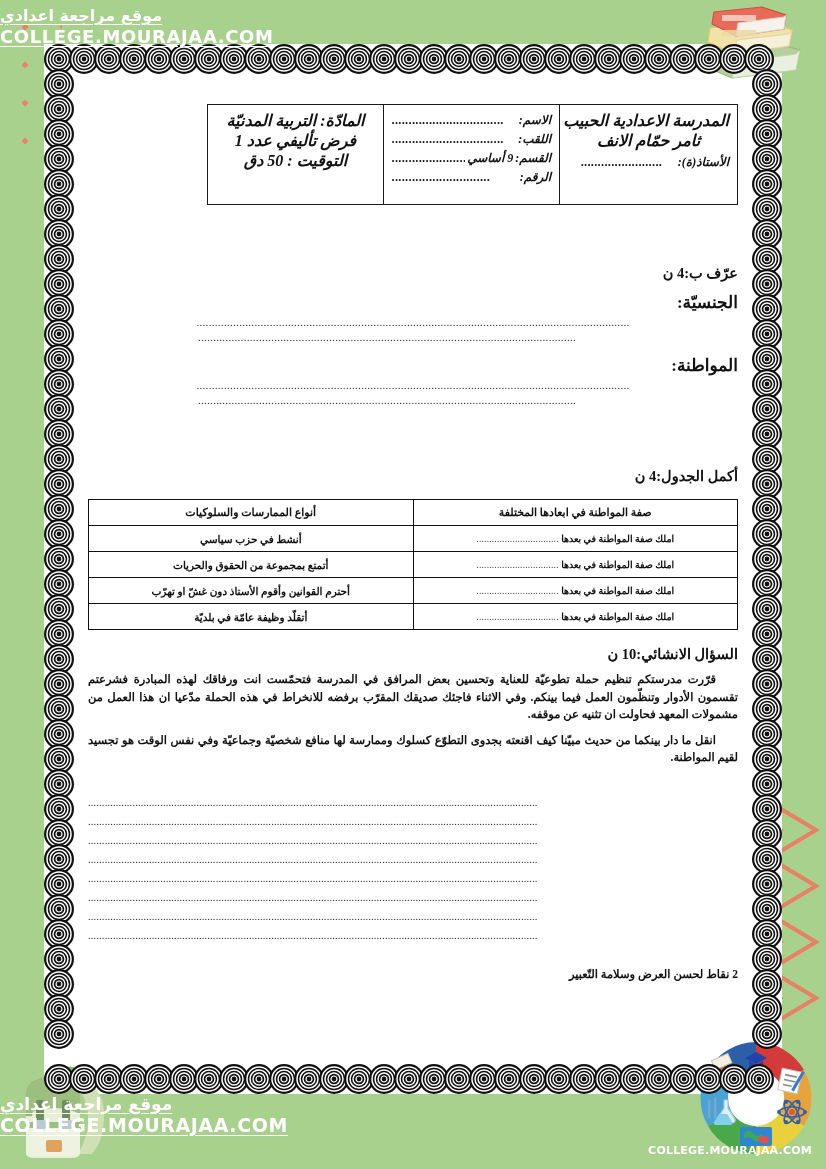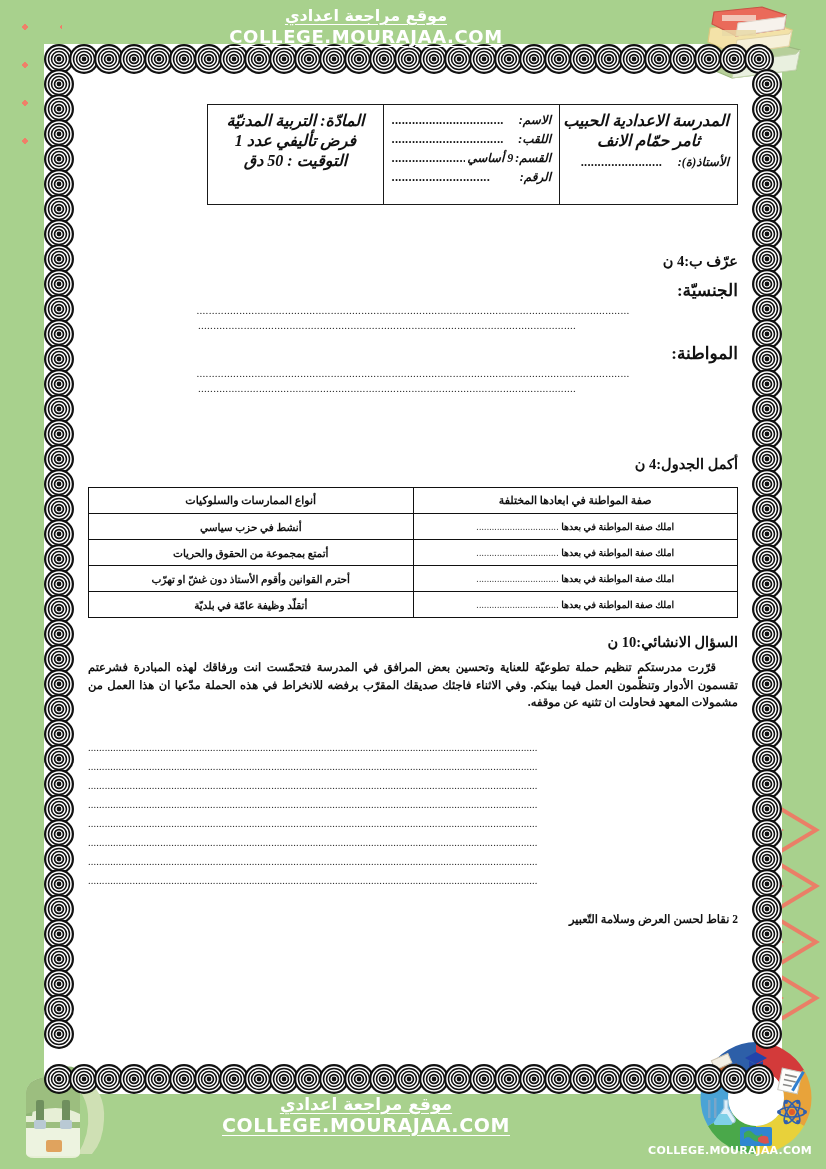--- a/index.html
+++ b/index.html
@@ -38,22 +38,22 @@
 
   
   #books { position:absolute; right:18px; top:4px; width:112px; height:92px; }
   
   #backpack { position:absolute; left:8px; top:1064px; width:120px; height:100px; }
   
   #wheel { position:absolute; right:10px; top:1038px; width:120px; height:120px; }
 
   
   .banner {
-    position:absolute; left:13px; width:706px;
-    text-align:center; color:#ffffff;
+    position:absolute; left:0; width:706px;
+    text-align:left; color:#ffffff;
     font-family:"DejaVu Sans","Liberation Sans",sans-serif;
   }
   #banner-top { top:6px; height:46px; z-index:30; }
   #banner-bottom { top:1094px; height:62px; z-index:30; }
   .banner .ar {
     font-size:16px; font-weight:bold; letter-spacing:0.4px;
     text-decoration:underline; text-underline-offset:3px;
     line-height:20px;
   }
   .banner .url {
@@ -118,21 +118,21 @@
     flex:1; overflow:hidden; white-space:nowrap;
     font-size:12px; letter-spacing:0.4px;
     color:#111; direction:ltr;
   }
 
   
   .q-title {
     font-weight:bold; font-size:14.5px;
     text-align:right; margin:0;
   }
-  #sec-define { margin-top:48px; }
+  #sec-define { margin-top:60px; }
   .sub-label {
     font-weight:bold; font-size:17px;
     text-align:right; margin:10px 0 2px 0;
   }
   .dotline {
     font-size:11px; color:#2a2a2a; letter-spacing:0.3px;
     white-space:nowrap; overflow:hidden;
     line-height:15px; direction:ltr; text-align:center;
   }
   .dotline.indent { padding-right:0; width:92%; margin-right:auto; margin-left:0;}
@@ -534,20 +534,21 @@
             <td class="trait"><span>املك صفة المواطنة في بعدها</span> <span class="ans-dots">................................</span></td>
             <td class="practice">أتقلّد وظيفة عامّة في بلديّة</td>
           </tr>
         </tbody>
     </table>
   </section>
 
   <section id="sec-essay">
     <h2 class="q-title">السؤال الانشائي:10 ن</h2>
     <p class="essay-p">قرّرت مدرستكم تنظيم حملة تطوعيّة للعناية وتحسين بعض المرافق في المدرسة فتحمّست انت ورفاقك لهذه المبادرة فشرعتم تقسمون الأدوار وتنظّمون العمل فيما بينكم. وفي الاثناء فاجئك صديقك المقرّب برفضه للانخراط في هذه الحملة مدّعيا ان هذا العمل من مشمولات المعهد فحاولت ان تثنيه عن موقفه.</p>
+    <p class="essay-p">انقل ما دار بينكما من حديث مبيّنا كيف اقنعته بجدوى التطوّع كسلوك وممارسة لها منافع شخصيّة وجماعيّة وفي نفس الوقت هو تجسيد لقيم المواطنة.</p>
 
     <div id="answer-lines">
         <div class="aline">..................................................................................................................................................................</div>
         <div class="aline">..................................................................................................................................................................</div>
         <div class="aline">..................................................................................................................................................................</div>
         <div class="aline">..................................................................................................................................................................</div>
         <div class="aline">..................................................................................................................................................................</div>
         <div class="aline">..................................................................................................................................................................</div>
         <div class="aline">..................................................................................................................................................................</div>
         <div class="aline">..................................................................................................................................................................</div>

